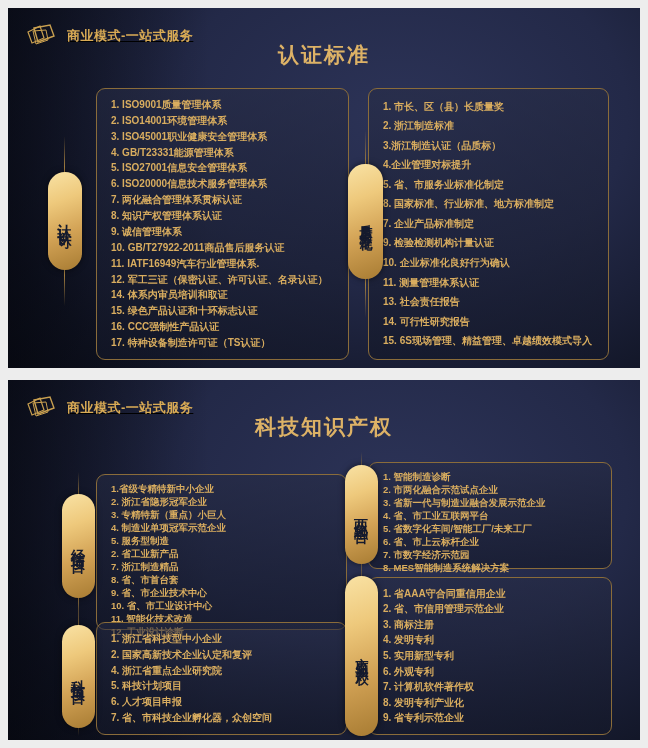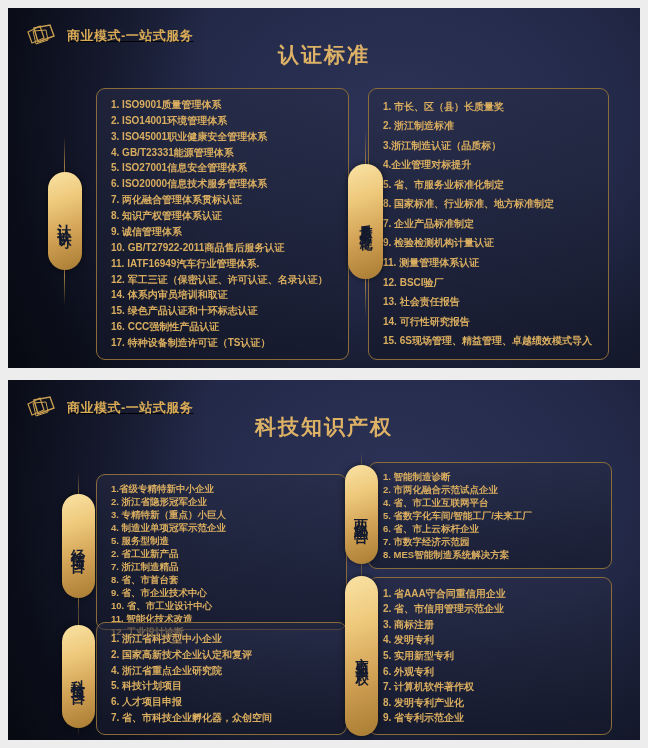--- a/index.html
+++ b/index.html
@@ -110,22 +110,22 @@
   <div class="panel fs10" style="left:360px;top:80px;width:241px;height:272px;">
     <ul>
         <li>1. 市长、区（县）长质量奖</li>
         <li>2. 浙江制造标准</li>
         <li>3.浙江制造认证（品质标）</li>
         <li>4.企业管理对标提升</li>
         <li>5. 省、市服务业标准化制定</li>
         <li>8. 国家标准、行业标准、地方标准制定</li>
         <li>7. 企业产品标准制定</li>
         <li>9. 检验检测机构计量认证</li>
+        <li>10. 企业标准化良好行为确认</li>
         <li>11. 测量管理体系认证</li>
-        <li>12. BSCI验厂</li>
         <li>13. 社会责任报告</li>
         <li>14. 可行性研究报告</li>
         <li>15. 6S现场管理、精益管理、卓越绩效模式导入</li>
       </ul>
   </div>
   <div class="pill-line" style="left:357px;top:122px;height:188px;"></div>
   <div class="pill c6" style="left:340px;top:156px;width:35px;height:115px;">质量与标准化</div>
 </div>
 
 <div class="slide slide-2">
@@ -170,20 +170,21 @@
         <li>7. 省、市科技企业孵化器，众创空间</li>
       </ul>
   </div>
   <div class="pill-line" style="left:70px;top:228px;height:128px;"></div>
   <div class="pill c4" style="left:54px;top:245px;width:33px;height:103px;">科技项目</div>
 
   <div class="panel fs95" style="left:360px;top:82px;width:244px;height:107px;">
     <ul>
         <li>1. 智能制造诊断</li>
         <li>2. 市两化融合示范试点企业</li>
+        <li>3. 省新一代与制造业融合发展示范企业</li>
         <li>4. 省、市工业互联网平台</li>
         <li>5. 省数字化车间/智能工厂/未来工厂</li>
         <li>6. 省、市上云标杆企业</li>
         <li>7. 市数字经济示范园</li>
         <li>8. MES智能制造系统解决方案</li>
       </ul>
   </div>
   <div class="pill-line" style="left:353px;top:72px;height:124px;"></div>
   <div class="pill c4" style="left:337px;top:85px;width:33px;height:99px;">两化融合</div>
 

